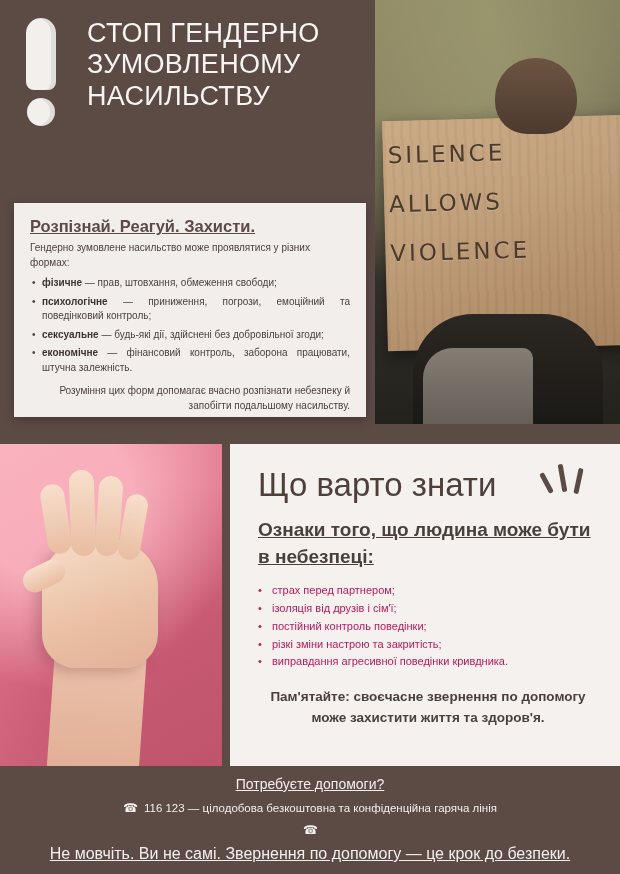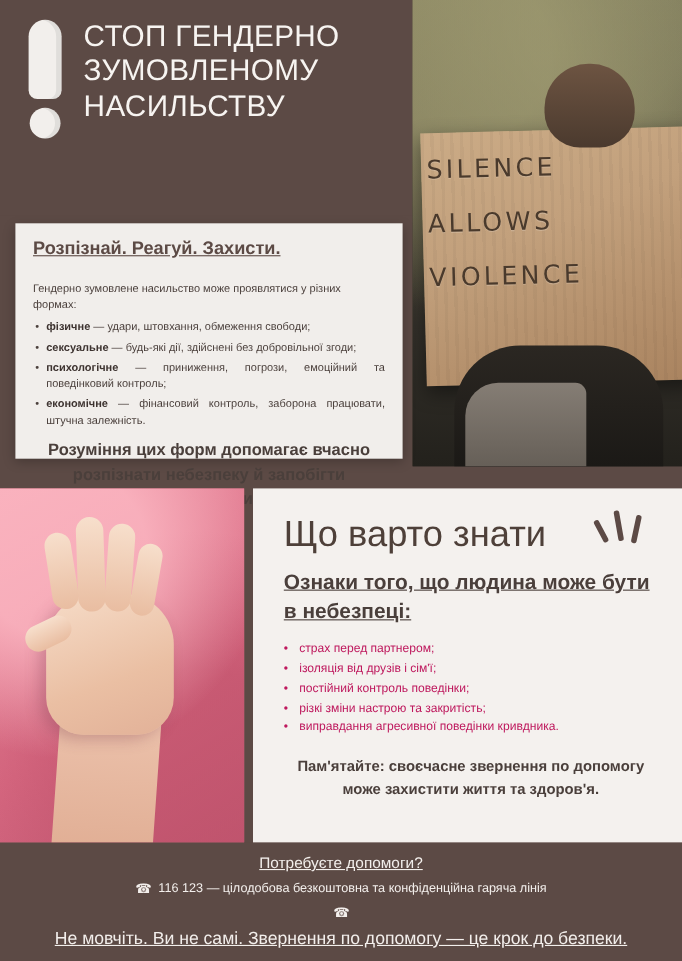--- a/index.html
+++ b/index.html
@@ -19,21 +19,21 @@
   .top-left {
     position: absolute;
     left: 0; top: 0;
     width: 375px; height: 196px;
     background: #5c4a45;
     padding: 14px 18px 0 14px;
   }
   .title-row {
     display: flex;
     align-items: flex-start;
-    gap: 8px;
+    gap: 19px;
   }
   .excl-icon {
     width: 54px;
     flex: 0 0 54px;
     padding-top: 4px;
     display: flex;
     flex-direction: column;
     align-items: center;
   }
   .excl-bar {
@@ -136,21 +136,21 @@
     width: 352px; height: 214px;
     background: #f1eeeb;
     box-shadow: 0 3px 10px rgba(0,0,0,0.25);
     padding: 14px 16px 12px 16px;
   }
   .card-forms h2 {
     font-size: 16.5px;
     font-weight: bold;
     color: #5c4a45;
     text-decoration: underline;
-    margin-bottom: 20px;
+    margin-bottom: 5px;
   }
   .forms-lead {
     font-size: 10px;
     color: #4a3f3b;
     line-height: 1.45;
     margin-bottom: 6px;
   }
   .forms-list {
     list-style: none;
     font-size: 10px;
@@ -165,24 +165,24 @@
   }
   .forms-list li::before {
     content: "•";
     position: absolute;
     left: 2px;
     color: #4a3f3b;
   }
   .forms-list b { color: #3d3330; }
   .forms-note {
     margin-top: 9px;
-    font-size: 15px;
-    font-weight: bold;
-    color: #4a3f3b;
-    text-align: center;
+    font-size: 10px;
+    font-weight: normal;
+    color: #4a3f3b;
+    text-align: right;
     line-height: 1.45;
   }
 
   
   .photo-hand {
     position: absolute;
     left: 0; top: 444px;
     width: 222px; height: 322px;
     overflow: hidden;
     background: linear-gradient(135deg, #e9899c 0%, #e4778e 40%, #d4637c 100%);
@@ -335,23 +335,23 @@
     <div class="ps-person">
       <div class="ps-coat"></div>
     </div>
     <div class="ps-head"></div>
   </div>
 
   <div class="card-forms">
     <h2>Розпізнай. Реагуй. Захисти.</h2>
     <div class="forms-lead">Гендерно зумовлене насильство може проявлятися у різних формах:</div>
     <ul class="forms-list">
-      <li><b>фізичне</b><span> — удари, штовхання, обмеження свободи;</span></li>
+      <li><b>фізичне</b><span> — прав, штовхання, обмеження свободи;</span></li>
+      <li><b>психологічне</b><span> — приниження, погрози, емоційний та поведінковий контроль;</span></li>
       <li><b>сексуальне</b><span> — будь-які дії, здійснені без добровільної згоди;</span></li>
-      <li><b>психологічне</b><span> — приниження, погрози, емоційний та поведінковий контроль;</span></li>
       <li><b>економічне</b><span> — фінансовий контроль, заборона працювати, штучна залежність.</span></li>
     </ul>
     <div class="forms-note">Розуміння цих форм допомагає вчасно розпізнати небезпеку й запобігти подальшому насильству.</div>
   </div>
 
   <div class="photo-hand">
     <div class="ph-bg"></div>
     <div class="ph-arm"></div>
     <div class="ph-palm"></div>
     <div class="finger f1"></div>

